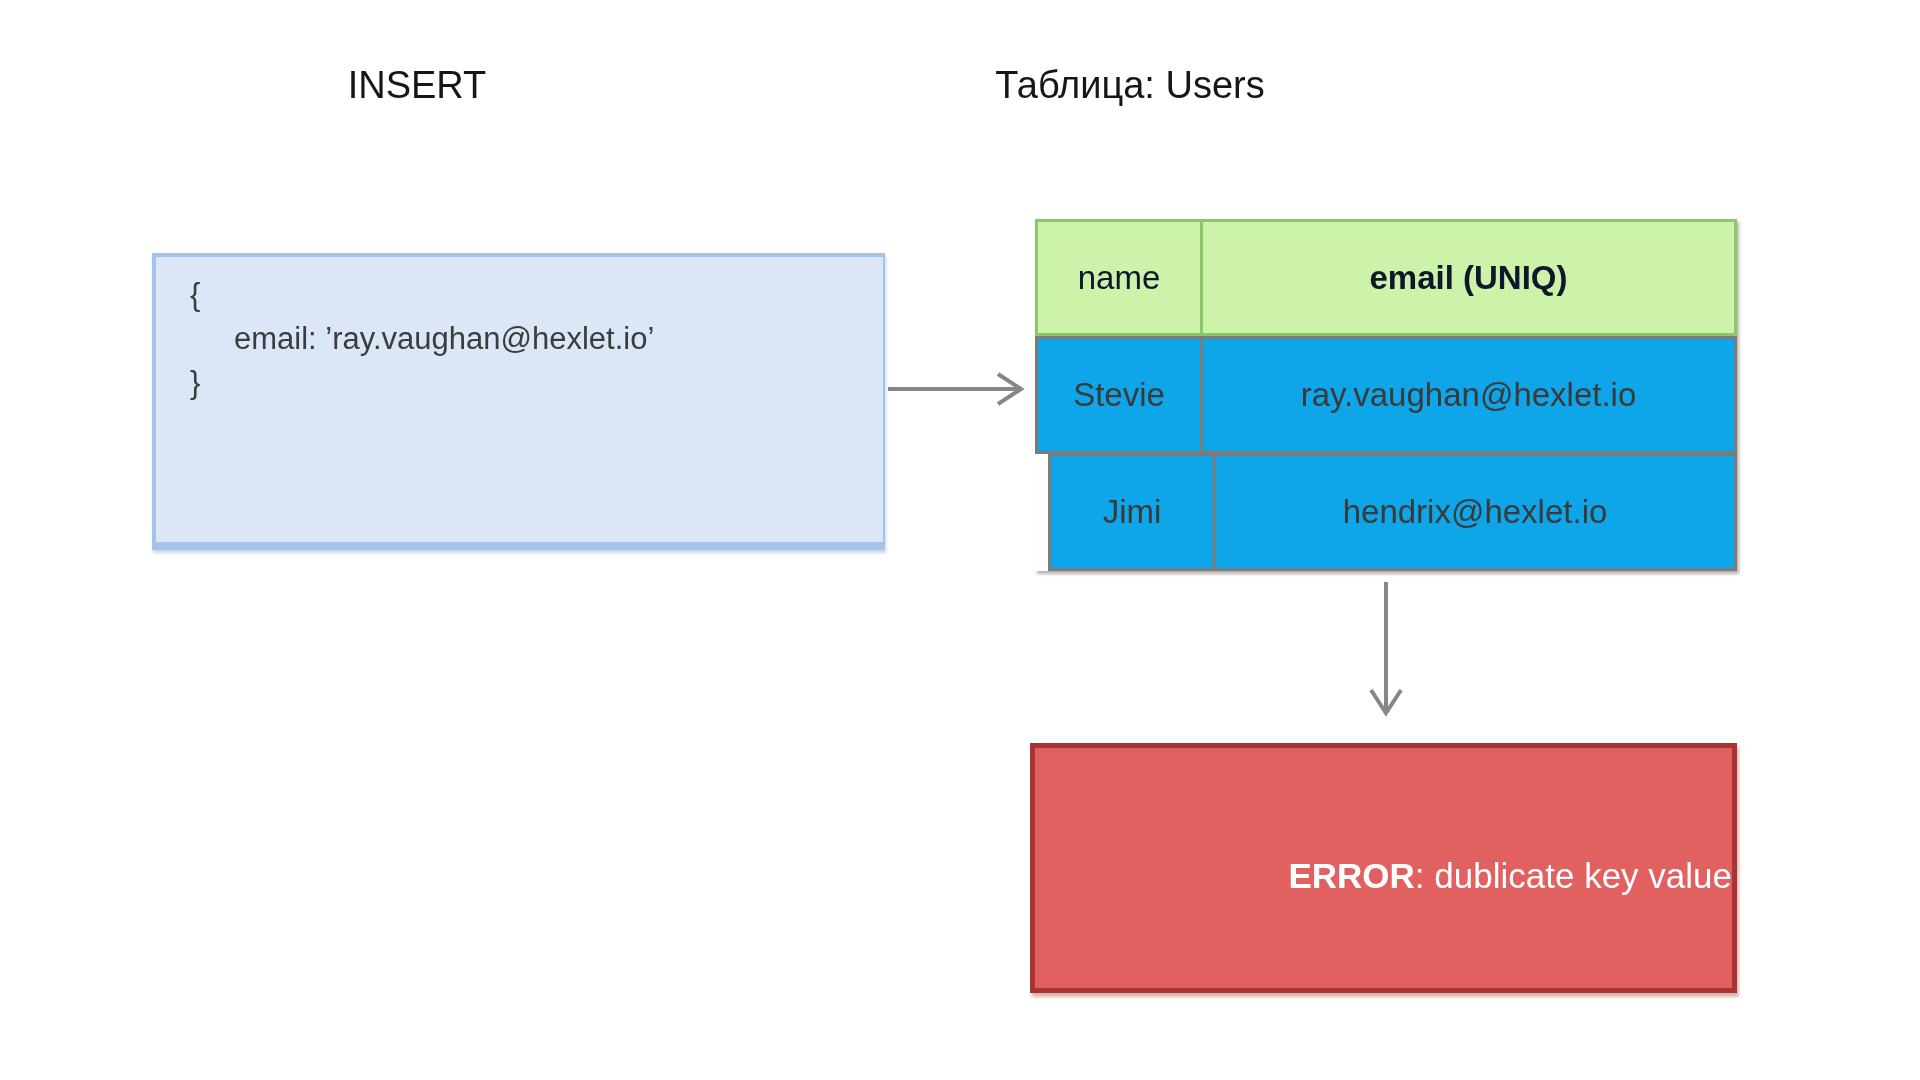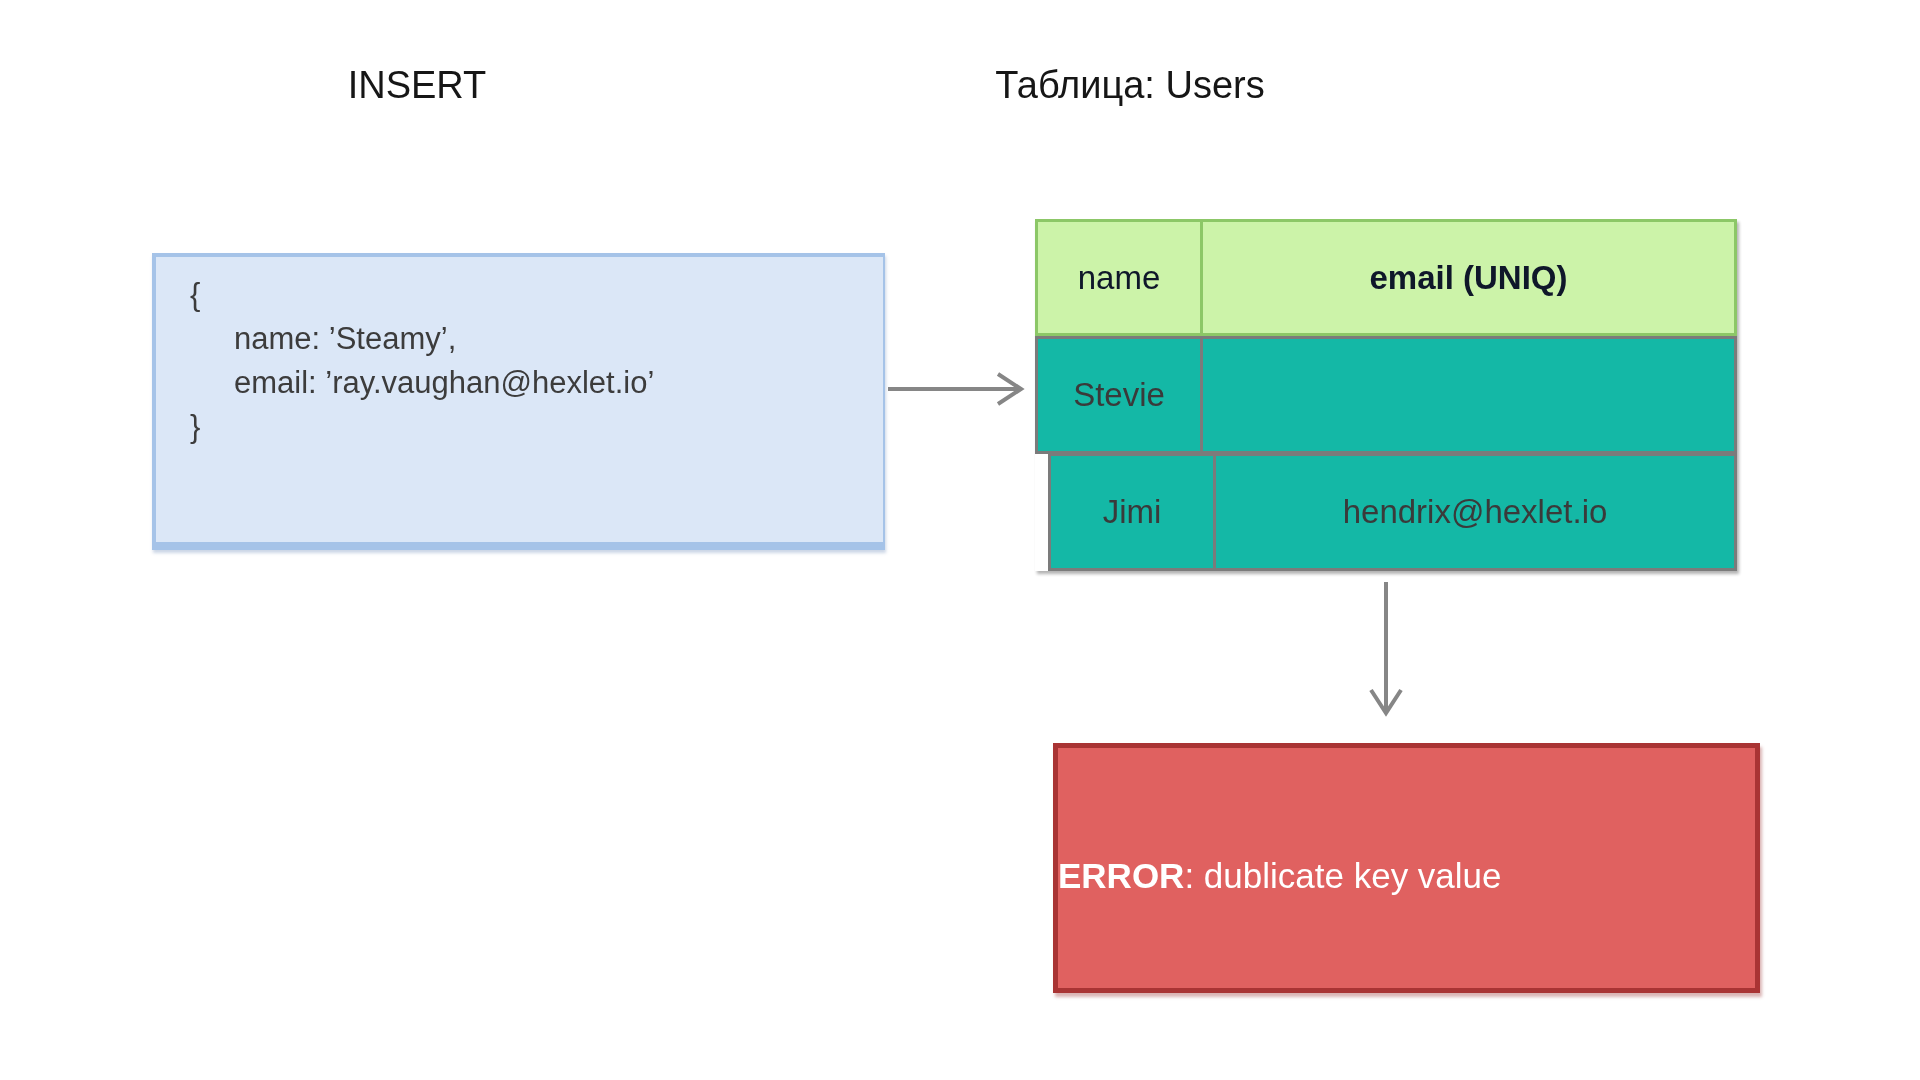--- a/index.html
+++ b/index.html
@@ -72,21 +72,21 @@
     justify-content: center;
     font-size: 33px;
     color: #0f172a;
   }
   .th-name { width: 162px; border-right: 3px solid #8cc767; }
   .th-email { flex: 1; font-weight: bold; }
   .trow {
     display: flex;
     height: 118px;
     box-sizing: border-box;
-    background: #14b8a6;
+    background: #0ea5e9;
     border: 3px solid #7b7b7b;
   }
   .trow + .trow { margin-top: -1px; margin-left: 13px; }
   .td {
     display: flex;
     align-items: center;
     justify-content: center;
     font-size: 33px;
     color: #3a3a3a;
   }
@@ -101,23 +101,22 @@
     position: absolute;
     left: 1030px;
     top: 743px;
     width: 707px;
     height: 250px;
     box-sizing: border-box;
     background: #e06160;
     border: 5px solid #a93434;
     display: flex;
     align-items: center;
-    justify-content: flex-start;
+    justify-content: flex-end;
     box-shadow: 2px 4px 3px rgba(150, 40, 40, 0.35);
-    margin-left: 23px;
   }
   .error-text {
     text-align: center;
     font-size: 35px;
     line-height: 45px;
     color: #ffffff;
     padding-top: 14px;
   }
   .error-label { font-weight: bold; }
 </style>
@@ -125,37 +124,37 @@
 <body>
 
 <div class="canvas">
 
   <div class="title title-insert">INSERT</div>
 
   <div class="title title-table">Таблица: Users</div>
 
   <div class="insert-box">
     <div class="code-line">{</div>
-    <div class="code-line indent">name: ’Steamy’,</div>
     <div class="code-line indent">email: ’ray.vaughan@hexlet.io’</div>
     <div class="code-line">}</div>
   </div>
 
   <svg class="arrow-svg" style="left:886px; top:367px;" width="142" height="44" viewBox="0 0 142 44">
     <line x1="2" y1="22" x2="132" y2="22" stroke="#868686" stroke-width="4"></line>
     <polyline points="112,7 135,22 112,37" fill="none" stroke="#868686" stroke-width="4"></polyline>
   </svg>
 
   <div class="users-table">
     <div class="thead">
       <div class="th th-name">name</div>
       <div class="th th-email">email (UNIQ)</div>
     </div>
     <div class="trow">
       <div class="td td-name">Stevie</div>
+      <div class="td td-email">ray.vaughan@hexlet.io</div>
     </div>
     <div class="trow">
       <div class="td td-name">Jimi</div>
       <div class="td td-email">hendrix@hexlet.io</div>
     </div>
   </div>
 
   <svg class="arrow-svg" style="left:1364px; top:582px;" width="44" height="138" viewBox="0 0 44 138">
     <line x1="22" y1="0" x2="22" y2="128" stroke="#868686" stroke-width="4"></line>
     <polyline points="7,108 22,131 37,108" fill="none" stroke="#868686" stroke-width="4"></polyline>

